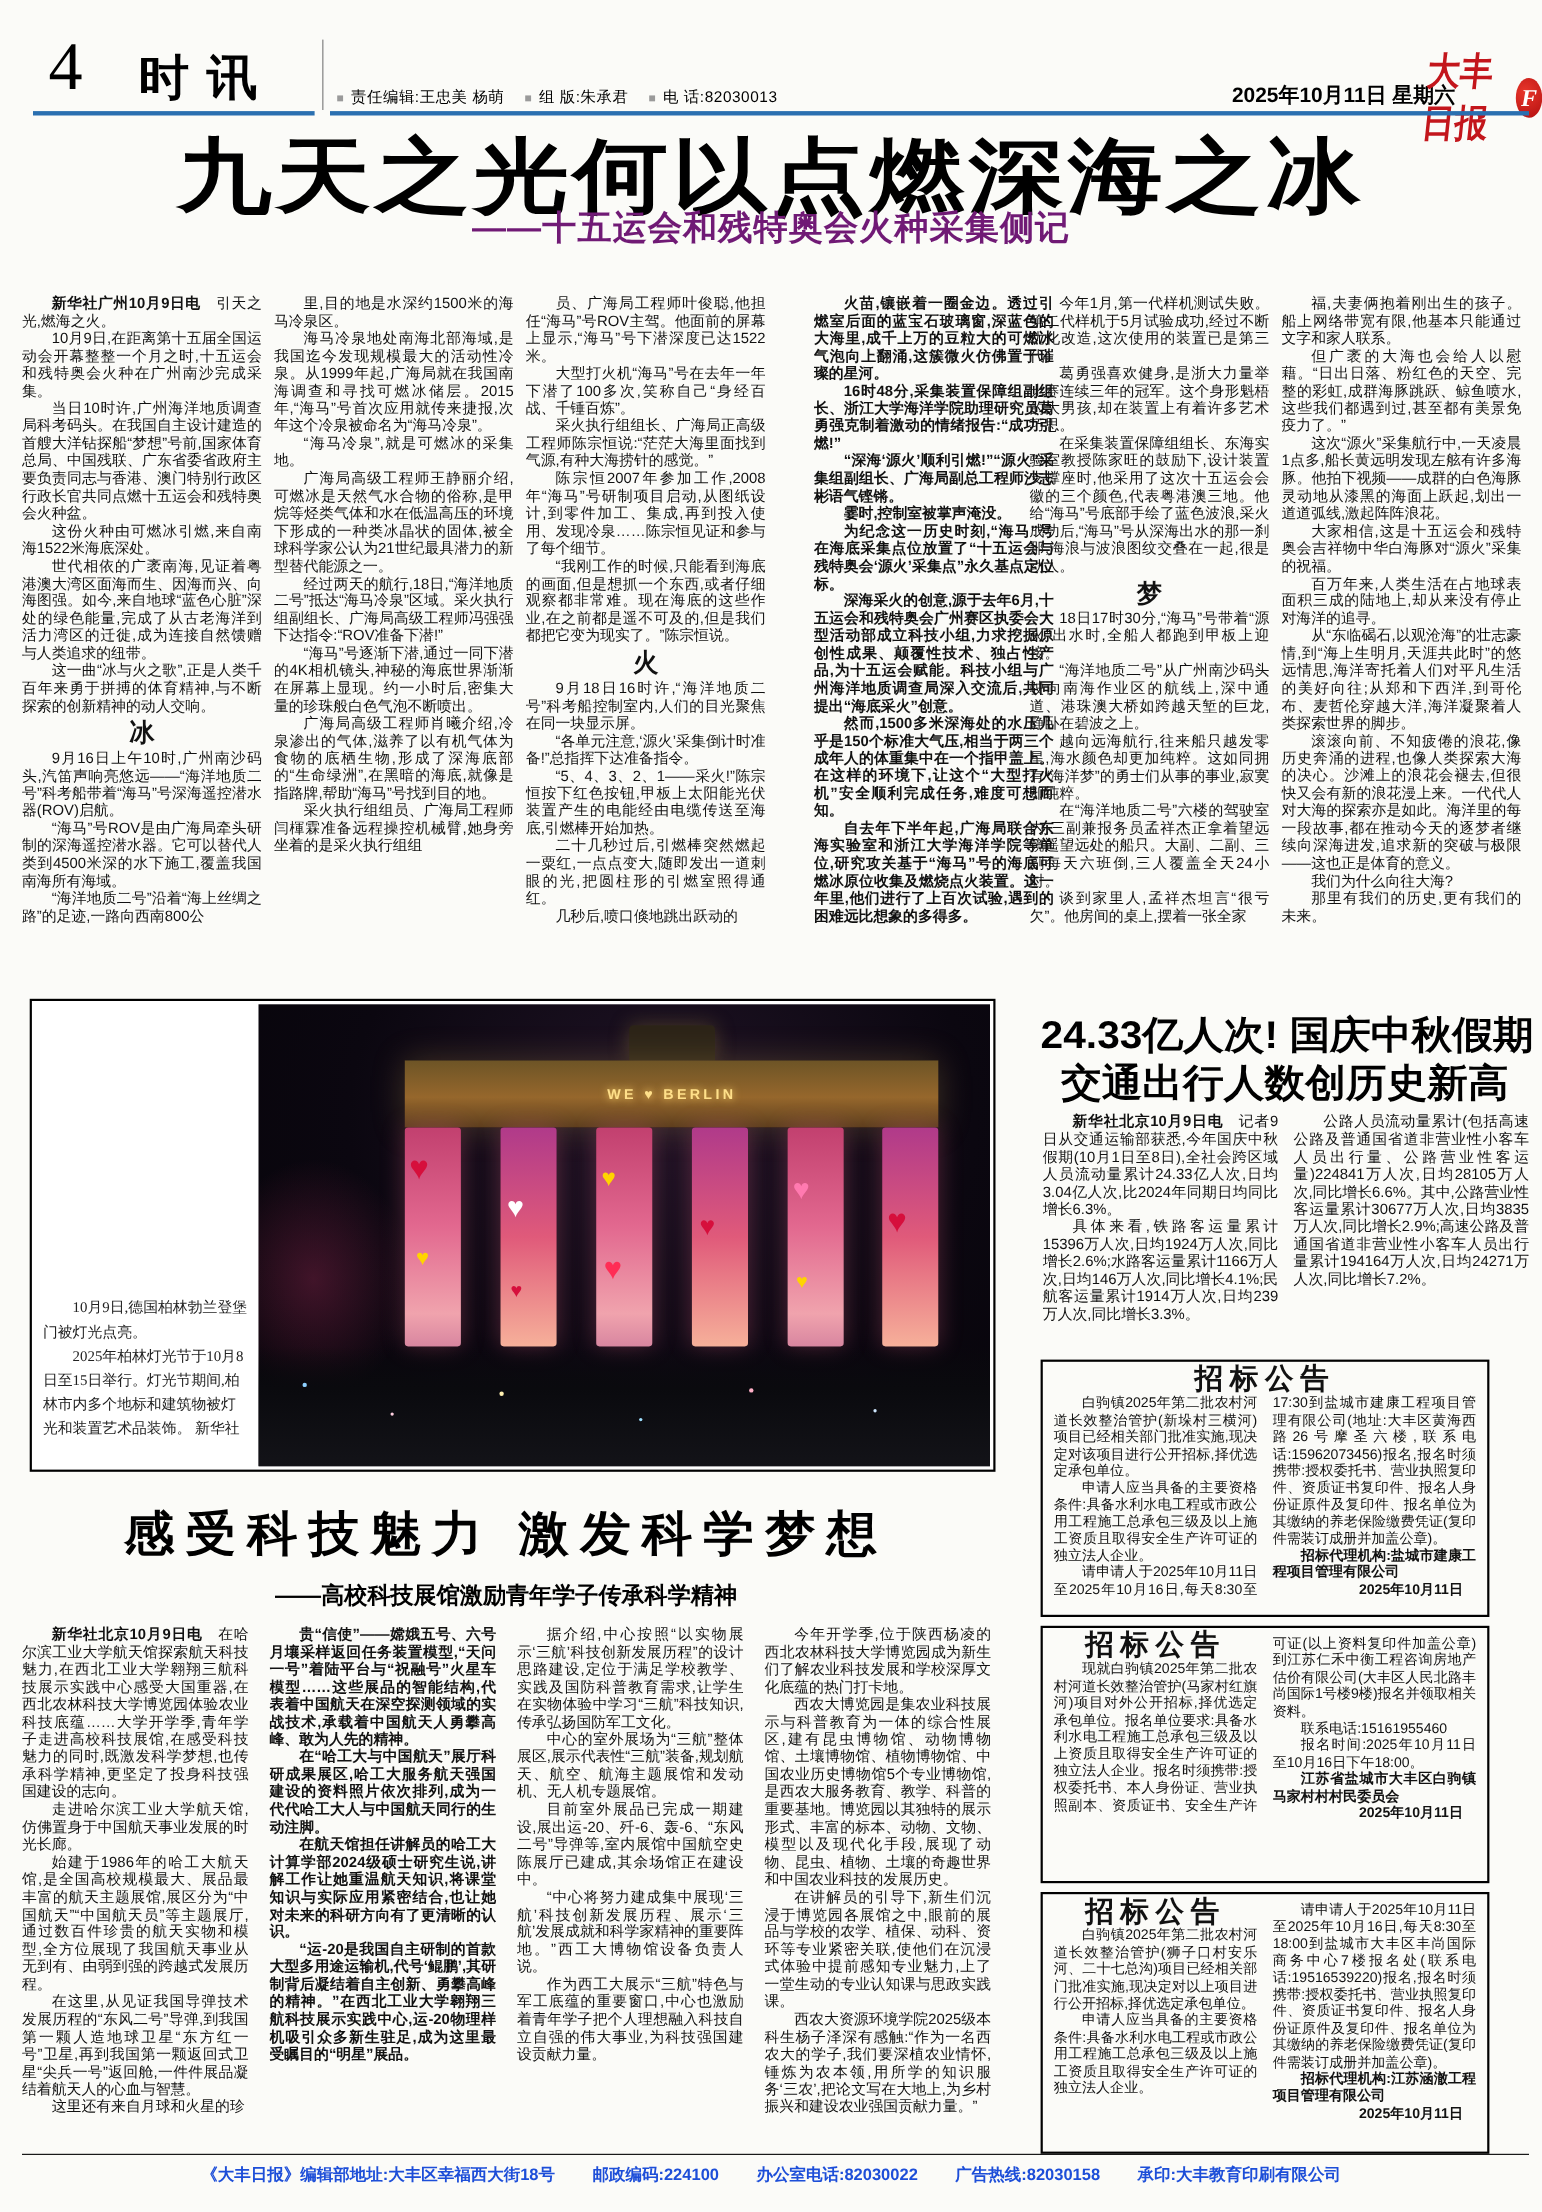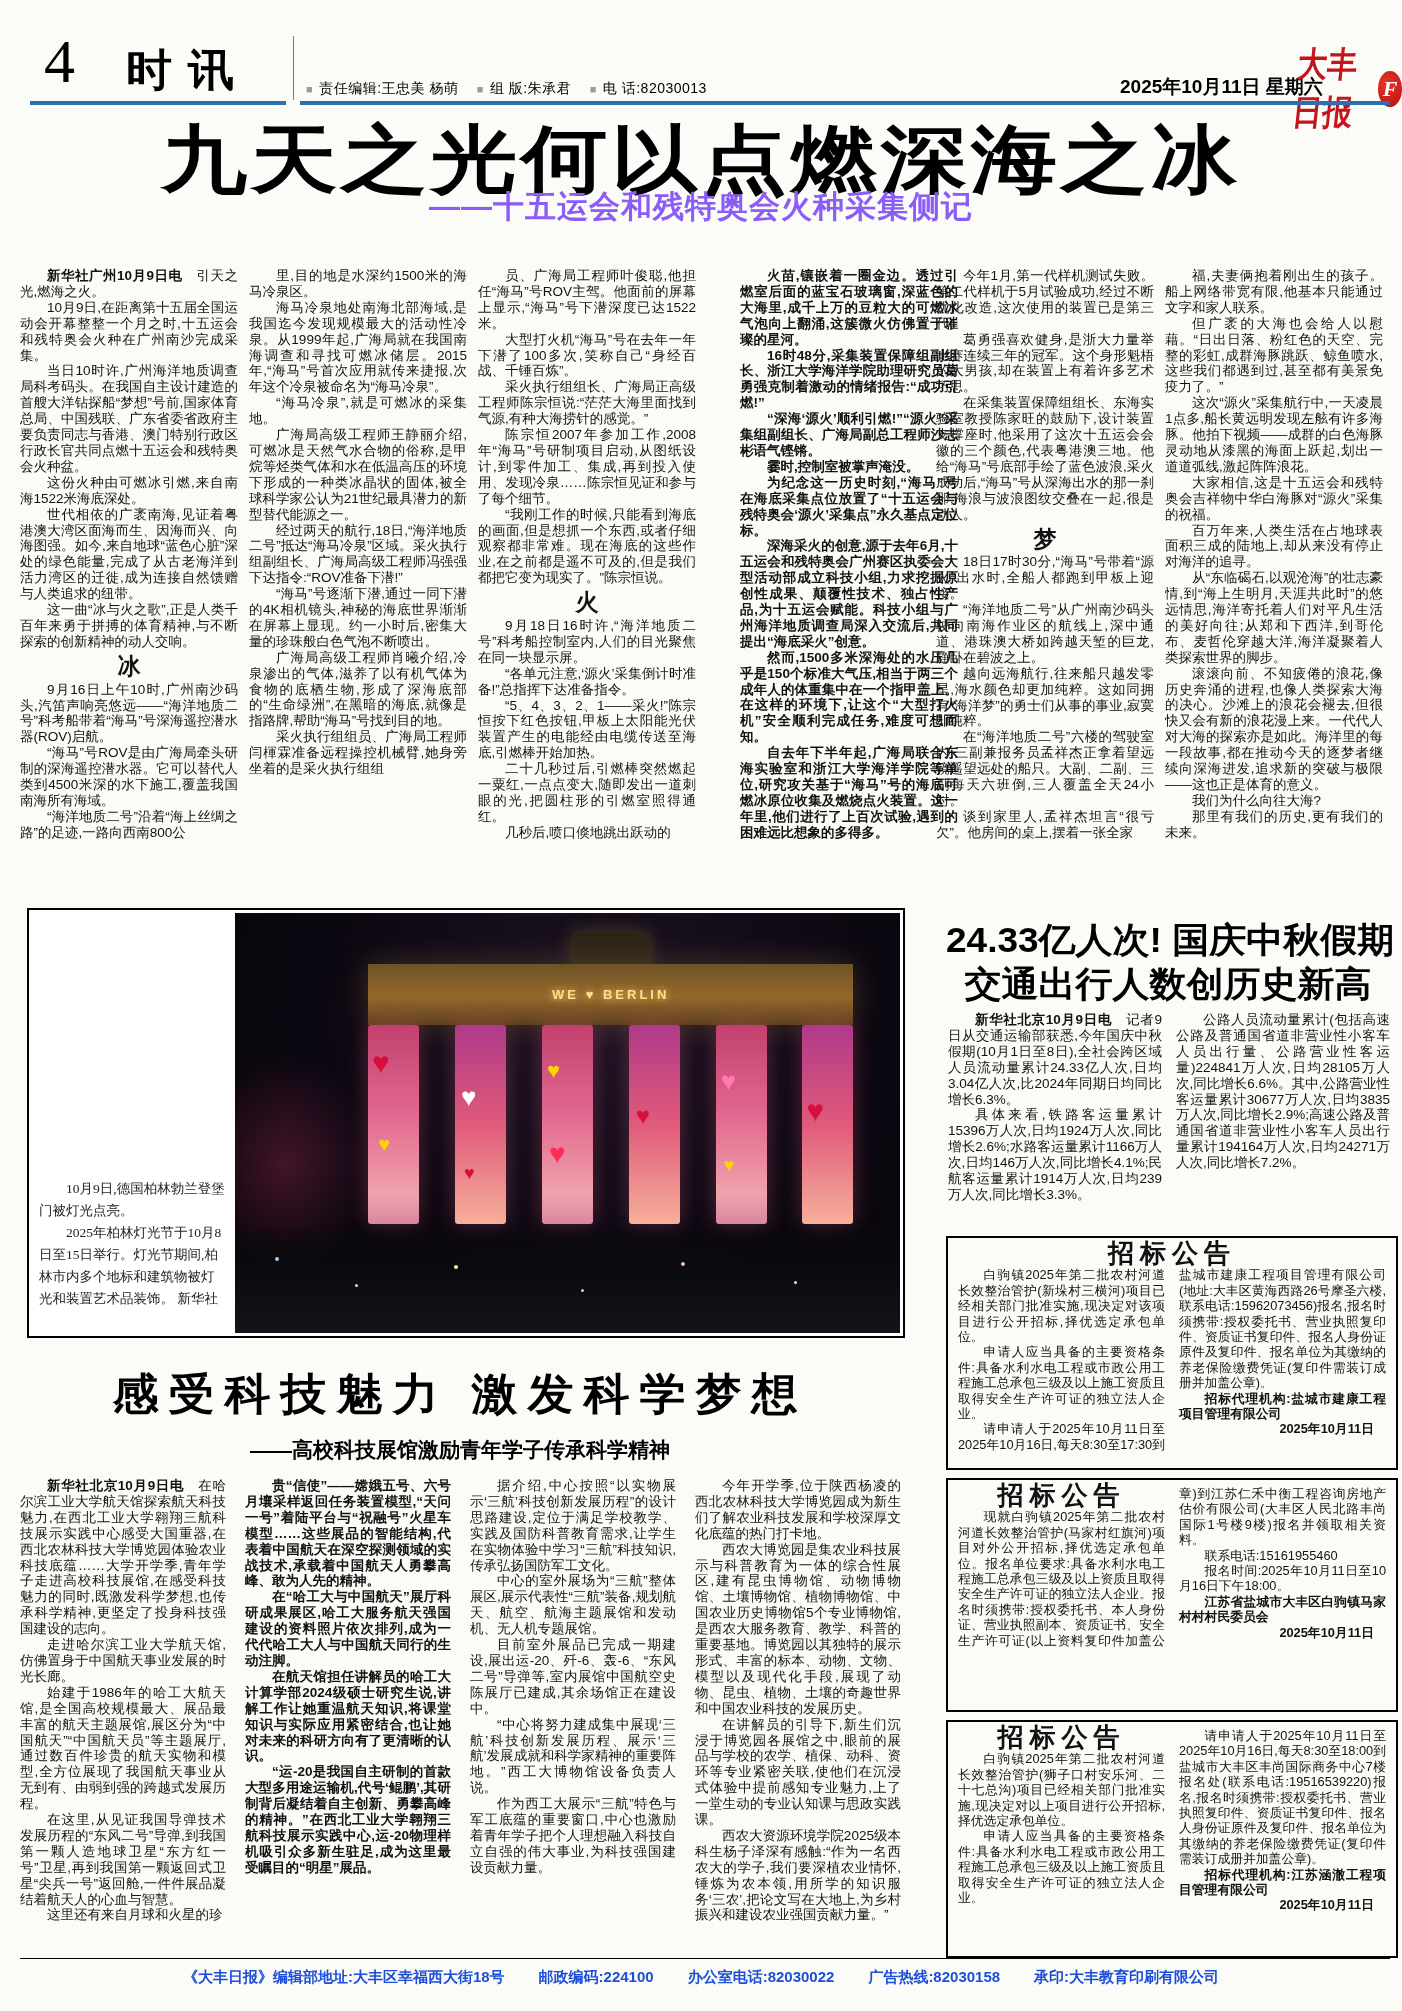--- a/index.html
+++ b/index.html
@@ -21,21 +21,21 @@
   .logo-badge{width:36px;height:36px;border-radius:50%;background:radial-gradient(circle at 35% 35%,#e8362b,#b30f0f);
               color:#fff;font-size:22px;font-weight:900;display:flex;align-items:center;justify-content:center;
               margin-left:4px;font-family:"Liberation Serif",serif;font-style:italic;}
   .rule-blue{position:absolute;top:101px;height:4px;background:#2a6fb0;}
   .rule-blue.r1{left:30px;width:256px;}
   .rule-blue.r2{left:300px;width:1090px;}
   
   .main-headline{position:absolute;left:0;top:102px;width:1402px;text-align:center;font-size:86px;
                  font-weight:900;color:#000;letter-spacing:4px;transform:scaleY(.86);white-space:nowrap;}
   .main-subhead{position:absolute;left:0;top:186px;width:1402px;text-align:center;font-size:31px;
-                font-weight:900;color:#8b5cf6;letter-spacing:1px;}
+                font-weight:900;color:#701a75;letter-spacing:1px;}
   .mcol{position:absolute;top:268px;height:588px;width:218px;font-size:13.5px;line-height:15.9px;
         text-align:justify;overflow:hidden;}
   .mcol p,.bid-body p,.cap p,.tbody p,.scol p{margin:0;text-indent:2em;}
   .sec-head{font-size:23px;font-weight:900;text-align:center;margin:9px 0 7px 0;text-indent:0;}
   .c1{left:20px;}.c2{left:249px;}.c3{left:478px;}.c4{left:740px;font-weight:bold;}.c5{left:936px;}.c6{left:1165px;}
   
   .photo-box{position:absolute;left:27px;top:908px;width:874px;height:426px;border:2px solid #000;background:#fff;}
   .cap{position:absolute;left:10px;bottom:26px;width:186px;font-family:"Liberation Serif","DejaVu Serif",serif;
        font-size:13.5px;line-height:22px;color:#222;}
   .photo-art{position:absolute;left:206px;top:3px;right:3px;bottom:3px;background:
@@ -57,21 +57,21 @@
      background:linear-gradient(180deg,rgba(6,4,9,0),#0a0a0e 35%,#131318);}
   .lite{position:absolute;border-radius:50%;}
   
   .t-head1{position:absolute;left:946px;top:916px;width:444px;text-align:center;font-size:37px;
            font-weight:900;color:#000;transform:scaleY(.95);white-space:nowrap;}
   .t-head2{position:absolute;left:946px;top:960px;width:444px;text-align:center;font-size:37px;
            font-weight:900;color:#000;transform:scaleY(.95);white-space:nowrap;}
   .tbody{position:absolute;left:948px;top:1012px;width:442px;height:216px;column-count:2;column-gap:14px;
          font-size:13.5px;line-height:15.9px;text-align:justify;overflow:hidden;}
   
-  .bid{position:absolute;left:946px;width:452px;border:2px solid #000;background:#fbfbf8;padding:6px 10px;box-sizing:border-box;overflow:hidden;}
+  .bid{position:absolute;left:946px;width:408px;border:2px solid #000;background:#fbfbf8;padding:6px 10px;box-sizing:border-box;overflow:hidden;}
   .bid1{top:1236px;height:234px;}.bid2{top:1478px;height:234px;}.bid3{top:1720px;height:238px;}
   .bid-body{column-count:2;column-gap:14px;font-size:12.8px;line-height:15.4px;text-align:justify;height:100%;}
   .bid-title{font-size:26px;font-weight:900;text-align:center;margin:2px 0 6px 0;letter-spacing:6px;}
   .span-all{column-span:all;}
   .p-bold{font-weight:900;}
   .p-right{text-align:right;font-weight:900;text-indent:0 !important;padding-right:12px;}
   
   .sci-headline{position:absolute;left:20px;top:1364px;width:880px;text-align:center;font-size:46px;
                 font-weight:900;color:#000;letter-spacing:10px;transform:scaleY(.95);white-space:nowrap;}
   .sci-subhead{position:absolute;left:20px;top:1436px;width:880px;text-align:center;font-size:21px;

